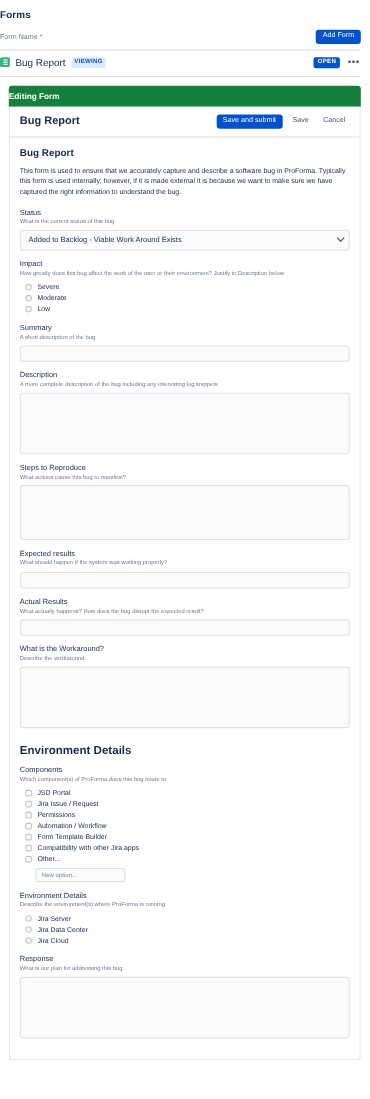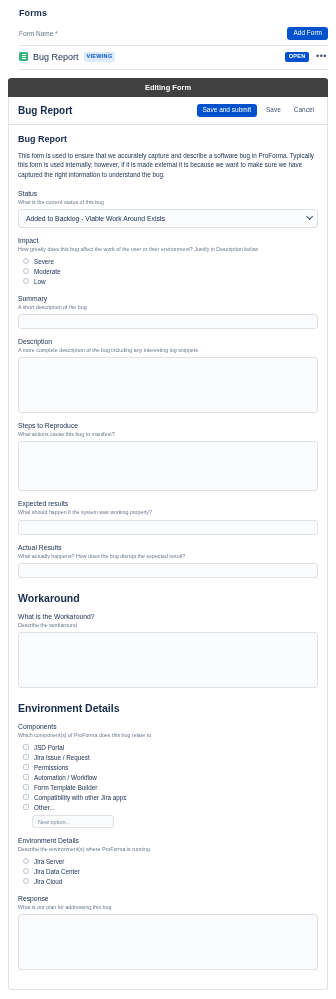--- a/index.html
+++ b/index.html
@@ -6,21 +6,21 @@
   html, body {
     width: 336px;
     background: #ffffff;
     font-family: "Liberation Sans", sans-serif;
     color: #172b4d;
     -webkit-font-smoothing: antialiased;
   }
   body { padding: 0; }
 
   
-  .forms-panel { padding: 8px 8px 0 19px; border-radius: 23px; }
+  .forms-panel { padding: 8px 8px 0 0; border-radius: 23px; }
   .forms-title {
     font-size: 9px;
     font-weight: bold;
     color: #172b4d;
     letter-spacing: .1px;
     margin-bottom: 9px;
   }
   .formname-row {
     display: flex;
     align-items: center;
@@ -90,23 +90,23 @@
     font-size: 9px;
     letter-spacing: 0.5px;
     line-height: 1;
     cursor: pointer;
     padding: 0 1px;
   }
 
   
   .editing-banner {
     margin: 8px 8px 0 8px;
-    background: #404040;
+    background: #15803d;
     color: #fff;
-    text-align: center;
+    text-align: left;
     font-size: 7.5px;
     font-weight: bold;
     padding: 5px 0;
     border-radius: 3px 3px 0 0;
   }
 
   
   .card {
     margin: 0 8px 10px 8px;
     border: 1px solid #dfe1e6;
@@ -352,21 +352,20 @@
       <div class="field-desc">What should happen if the system was working properly?</div>
       <div class="input-control"></div>
     </div>
 
     <div class="field">
       <div class="field-label">Actual Results</div>
       <div class="field-desc">What actually happens? How does the bug disrupt the expected result?</div>
       <div class="input-control"></div>
     </div>
 
-    <div class="section-heading">Workaround</div>
     <div class="field">
       <div class="field-label">What is the Workaround?</div>
       <div class="field-desc">Describe the workaround</div>
       <div class="textarea-control ta-h-56"></div>
     </div>
 
     <div class="section-heading">Environment Details</div>
 
     <div class="field">
       <div class="field-label">Components</div>

